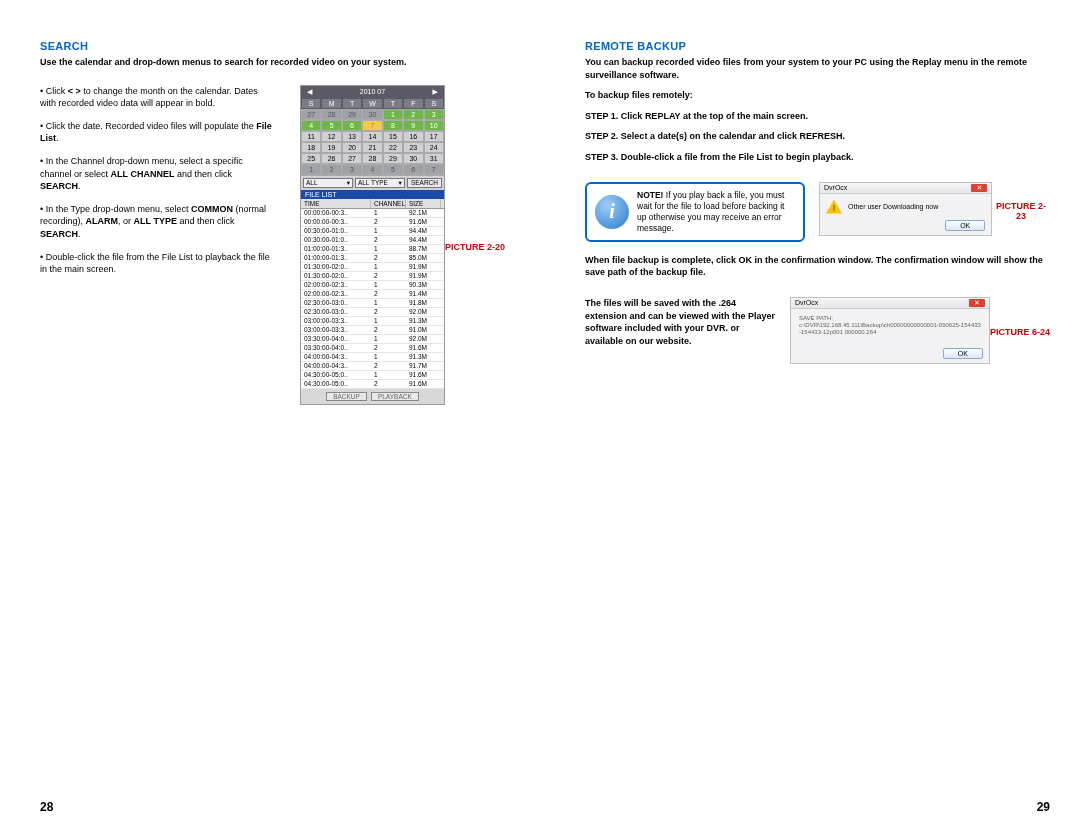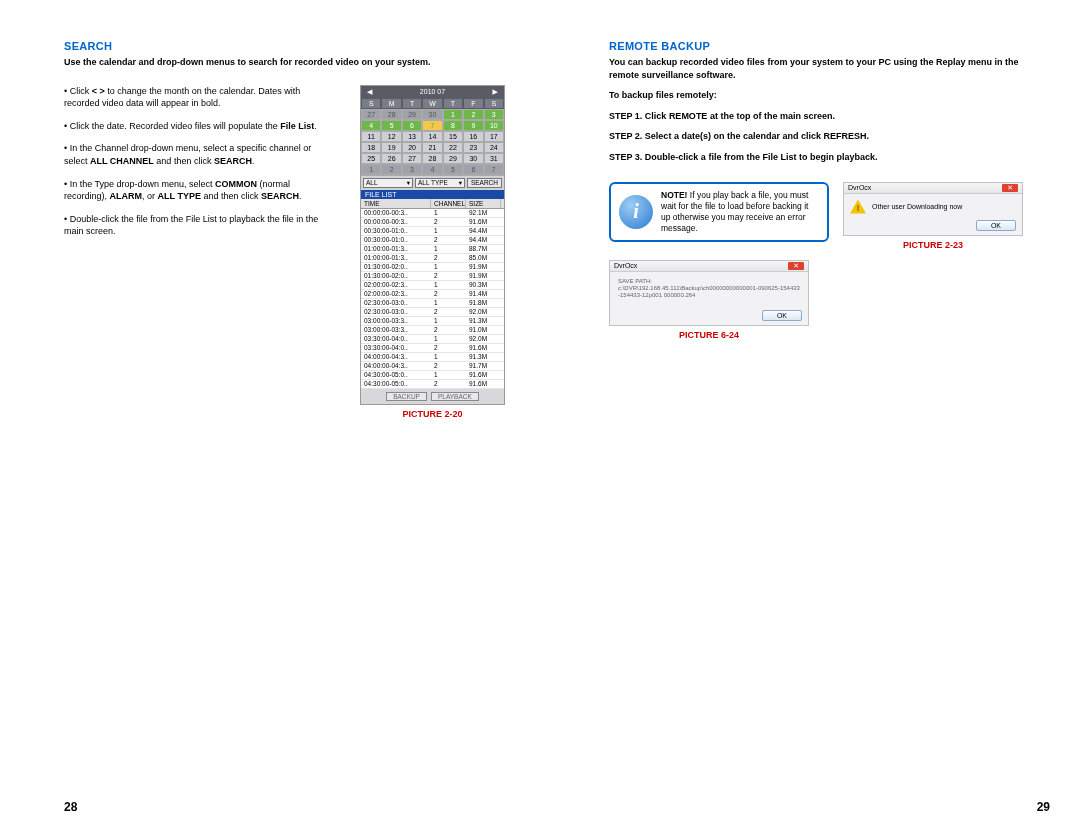--- a/index.html
+++ b/index.html
@@ -7,21 +7,21 @@
     font-family: Arial, Helvetica, sans-serif;
     font-size: 9px;
     color: #000;
     background: #fff;
     width: 1080px;
     height: 834px;
     padding: 40px 30px 20px 40px;
     display: flex;
     gap: 60px;
   }
-  .page { flex: 1; display: flex; flex-direction: column; margin-left: 24px; }
+  .page { flex: 1; display: flex; flex-direction: column; }
   .page-left { padding-right: 10px; }
   .page-right { padding-left: 10px; }
   .heading { color: #0066cc; font-weight: bold; font-size: 11px; margin-bottom: 4px; letter-spacing: 0.3px; }
   .body-text { font-size: 9px; line-height: 1.4; margin-bottom: 8px; font-weight: bold; }
   .two-col { display: flex; gap: 28px; margin-top: 8px; }
   .col-text { flex: 1; }
   .col-img { flex: 0 0 auto; }
   .bullet { font-size: 9px; line-height: 1.4; margin-bottom: 10px; }
   .caption { color: #cc0000; font-weight: bold; font-size: 9px; text-align: center; margin-top: 4px; }
   .page-num { font-weight: bold; font-size: 12px; margin-top: auto; }
@@ -183,21 +183,21 @@
     border: 1px solid #8aa8d0;
     background: linear-gradient(#fafeff,#dce8f5);
     padding: 1px 14px;
     font-size: 7px;
     border-radius: 2px;
   }
   .dlg24-body { font-size: 6px; line-height: 1.2; padding: 6px 8px 26px; color: #666; word-break: break-all; }
   .dlg24-ok { position: relative; }
   .dlg24-ok .dlg-ok { position: absolute; right: 6px; bottom: 4px; }
 
-  .caption-stack { display: flex; flex-direction: column; align-items: center; }
+  .caption-stack { display: flex; flex-direction: row; align-items: center; }
 </style>
 </head>
 <body>
 
 <div class="page page-left">
   <div class="heading">SEARCH</div>
   <div class="body-text">Use the calendar and drop-down menus to search for recorded video on your system.</div>
 
   <div class="two-col">
     <div class="col-text">
@@ -408,21 +408,21 @@
 
   <div class="page-num">28</div>
 </div>
 
 <div class="page page-right">
   <div class="heading">REMOTE BACKUP</div>
   <div class="body-text">You can backup recorded video files from your system to your PC using the Replay menu in the remote surveillance software.</div>
   <div class="body-text">To backup files remotely:</div>
 
   <div id="steps">
-      <div class="body-text"><b>STEP 1.</b><span> Click </span><b>REMOTE</b><span> at the top of the main screen.</span></div>
+      <div class="body-text"><b>STEP 1.</b><span> Click </span><b>REPLAY</b><span> at the top of the main screen.</span></div>
       <div class="body-text"><b>STEP 2.</b><span> Select a date(s) on the calendar and click </span><b>REFRESH</b><span>.</span></div>
       <div class="body-text"><b>STEP 3.</b><span> Double-click a file from the </span><b>File List</b><span> to begin playback.</span></div>
     </div>
 
   <div class="note-row">
     <div class="note-box">
       <div class="note-icon">i</div>
       <div class="note-text">
         <b>NOTE!</b><span> If you play back a file, you must wait for the file to load before backing it up otherwise you may receive an error message.</span>
       </div>
@@ -438,22 +438,28 @@
           <span>Other user Downloading now</span>
         </div>
         <div class="dlg-ok-row">
           <span class="dlg-ok">OK</span>
         </div>
       </div>
       <div class="caption">PICTURE 2-23</div>
     </div>
   </div>
 
+  <div class="body-text" style="margin-top:12px">
+    <span>When file backup is complete, click </span><b>OK</b><span> in the confirmation window. The confirmation window will show the save path of the backup file.</span>
+  </div>
 
   <div class="note-row">
+    <div class="body-text" style="flex:1">
+      <span>The files will be saved with the </span><b>.264</b><span> extension and can be viewed with the </span><b>Player</b><span> software included with your DVR. or available on our website.</span>
+    </div>
     <div class="caption-stack">
       <div class="dlg dlg24-ok" style="width:200px">
         <div class="dlg-title">
           <span>DvrOcx</span>
           <span class="dlg-close">✕</span>
         </div>
         <div class="dlg24-body">
           <div>SAVE PATH:</div>
           <div>c:\DVR\192.168.45.111\Backup\ch00000000000001-090625-154433-154433-12p001 000000.264</div>
         </div>

